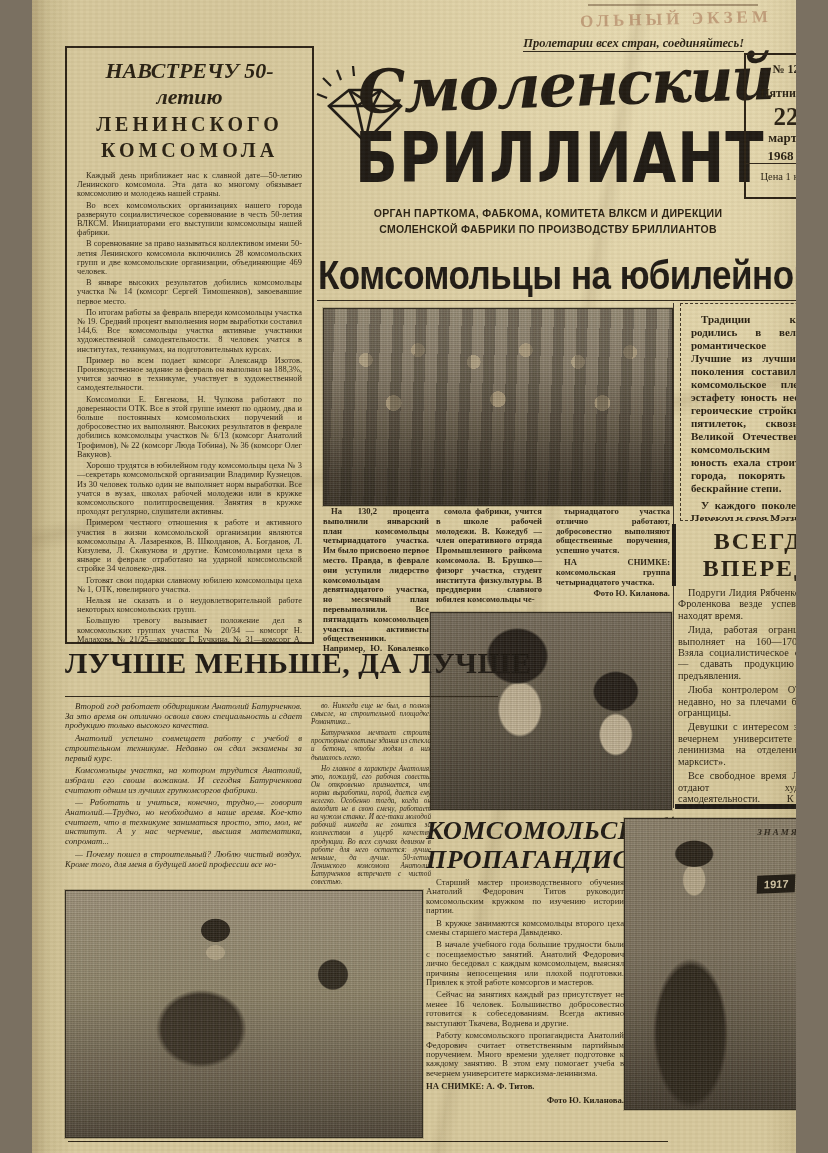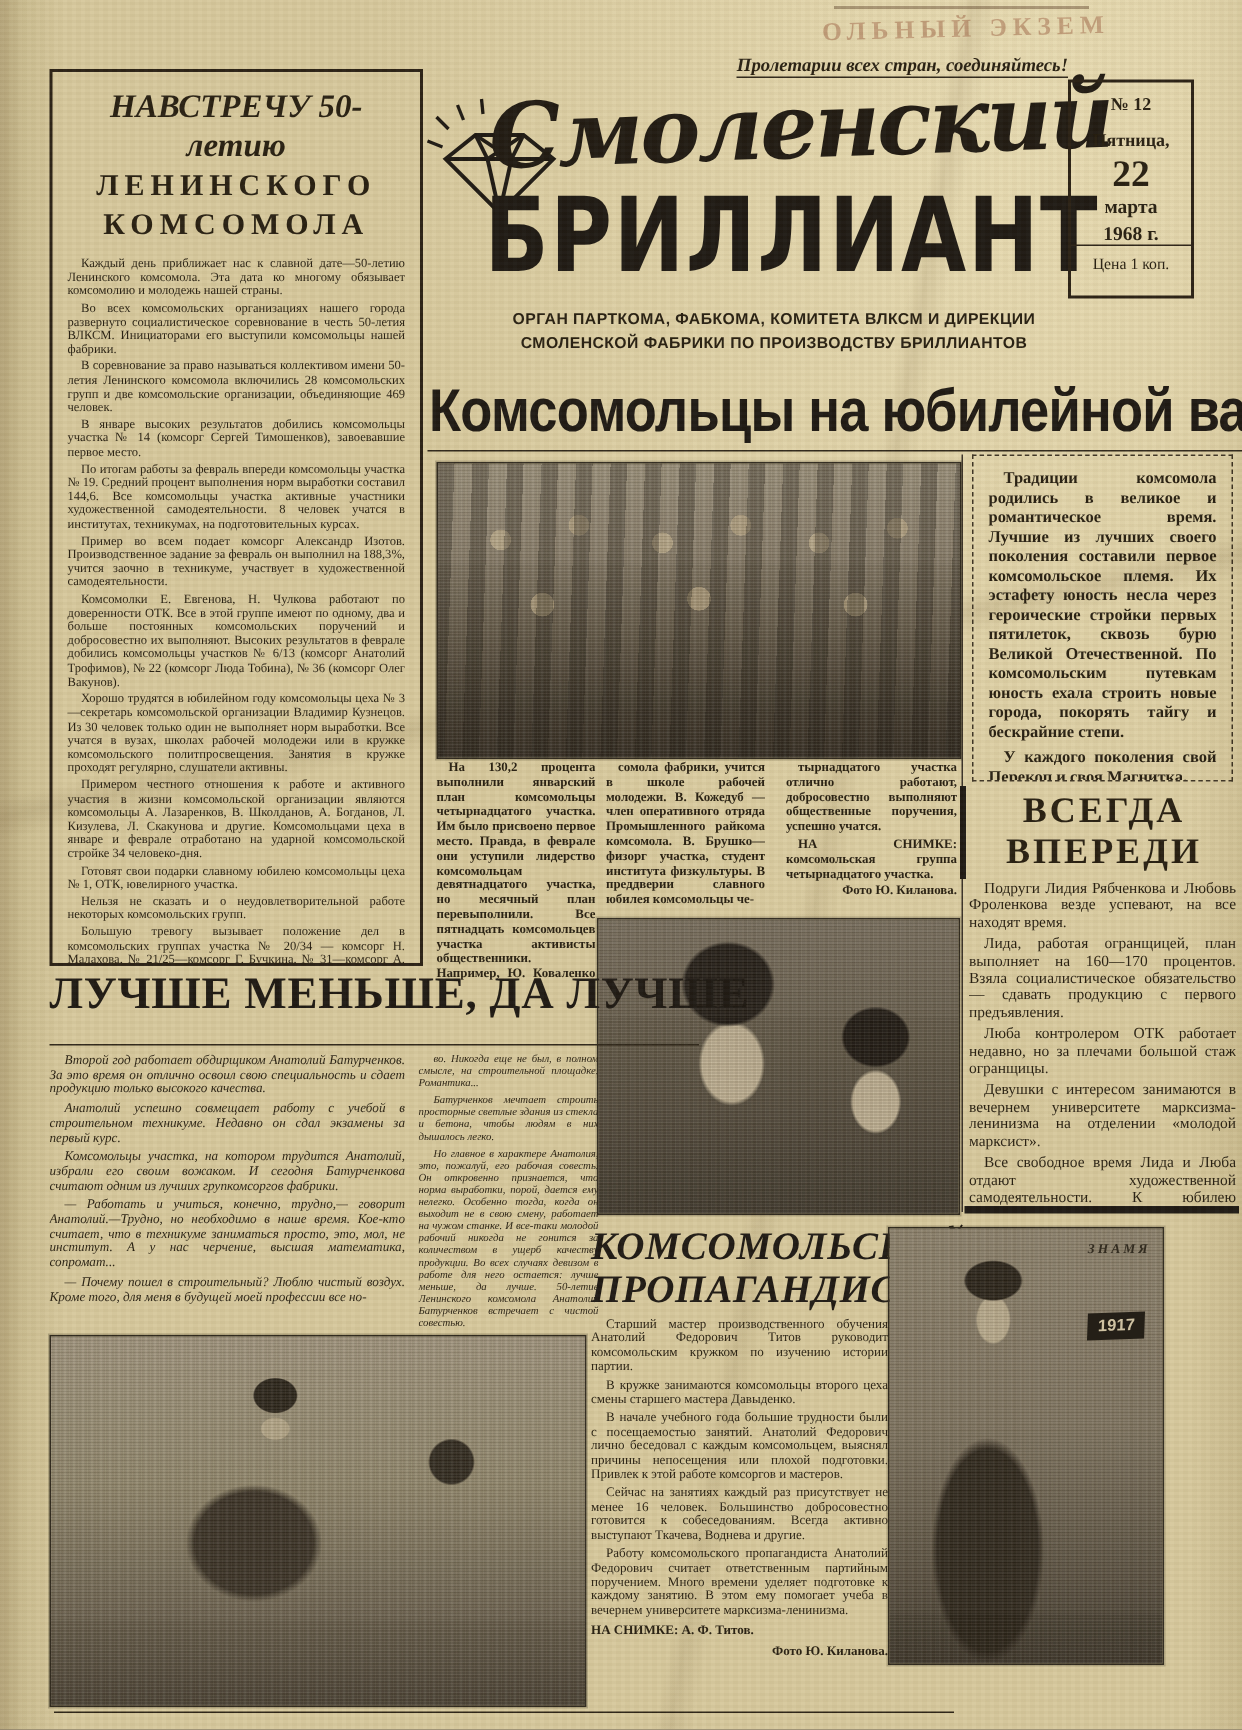--- a/index.html
+++ b/index.html
@@ -1,17 +1,17 @@
 <!DOCTYPE html>
 <html><head>
 <meta charset="utf-8">
 <style>
   html,body { margin:0; padding:0; background:#7a7061; }
   .page {
-    position:relative; width:828px; height:1153px; margin:0 auto; overflow:hidden;
+    position:relative; width:764px; height:1153px; margin:0 auto; overflow:hidden;
     color:#261e10;
     font-family:"Liberation Serif", serif;
     background:
       linear-gradient(168deg, rgba(0,0,0,0) 40%, rgba(110,90,55,.14) 41%, rgba(0,0,0,0) 42.2%),
       linear-gradient(100deg, rgba(0,0,0,0) 62%, rgba(110,90,55,.12) 63%, rgba(0,0,0,0) 64.5%),
       radial-gradient(ellipse at 82% 6%, rgba(238,226,186,.7) 0%, rgba(238,226,186,0) 45%),
       linear-gradient(90deg, #b4a378 0px, #cbbd90 16px, #d6c89c 42px, #d6c89c 96%, #c9ba8d 100%),
       linear-gradient(0deg, #c4b588 0%, #d4c69a 6%, #d4c69a 100%);
   }
   .page::after{ content:""; position:absolute; inset:0; pointer-events:none;

